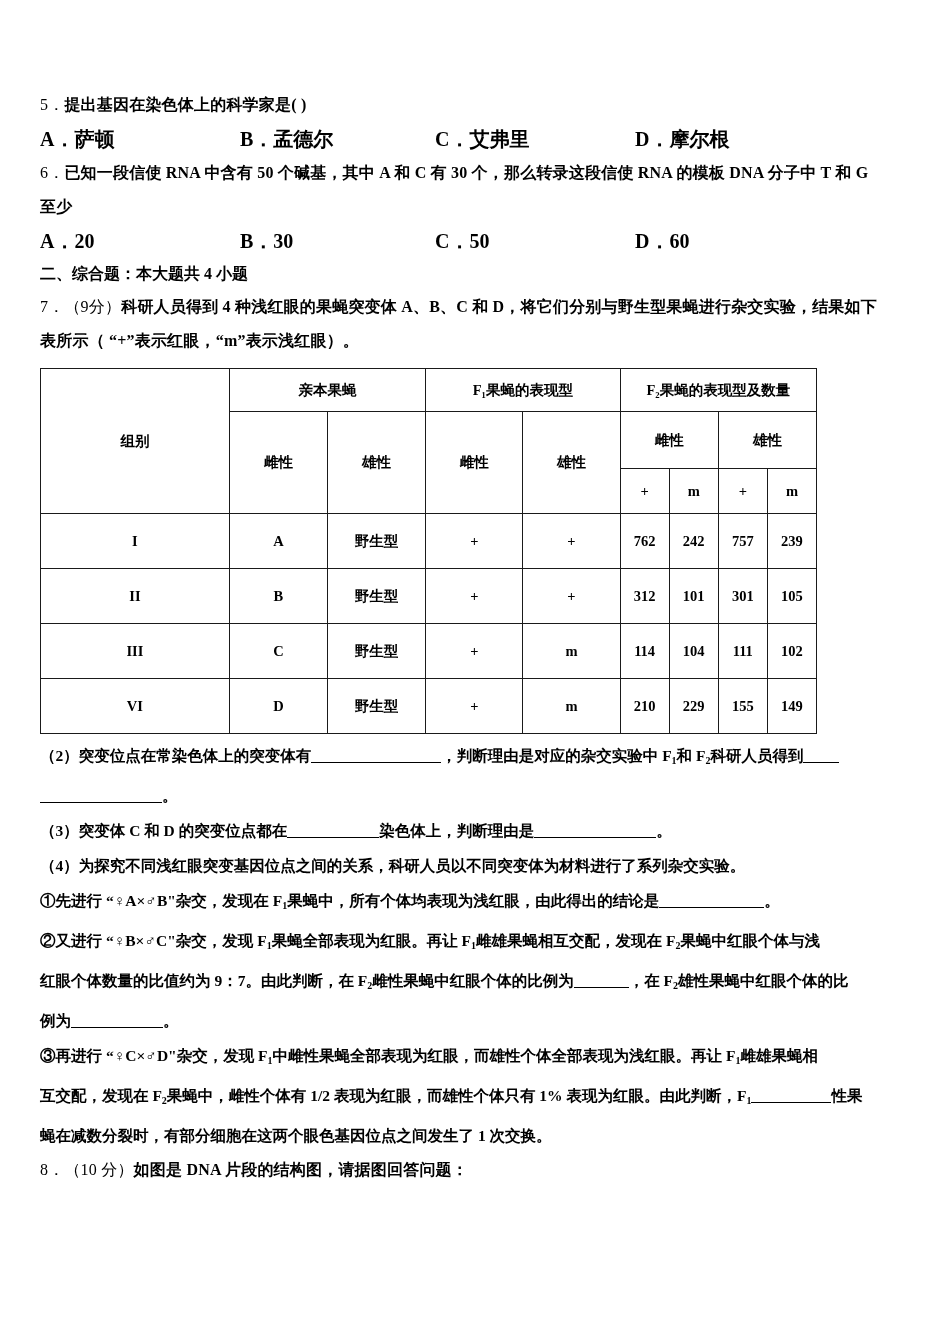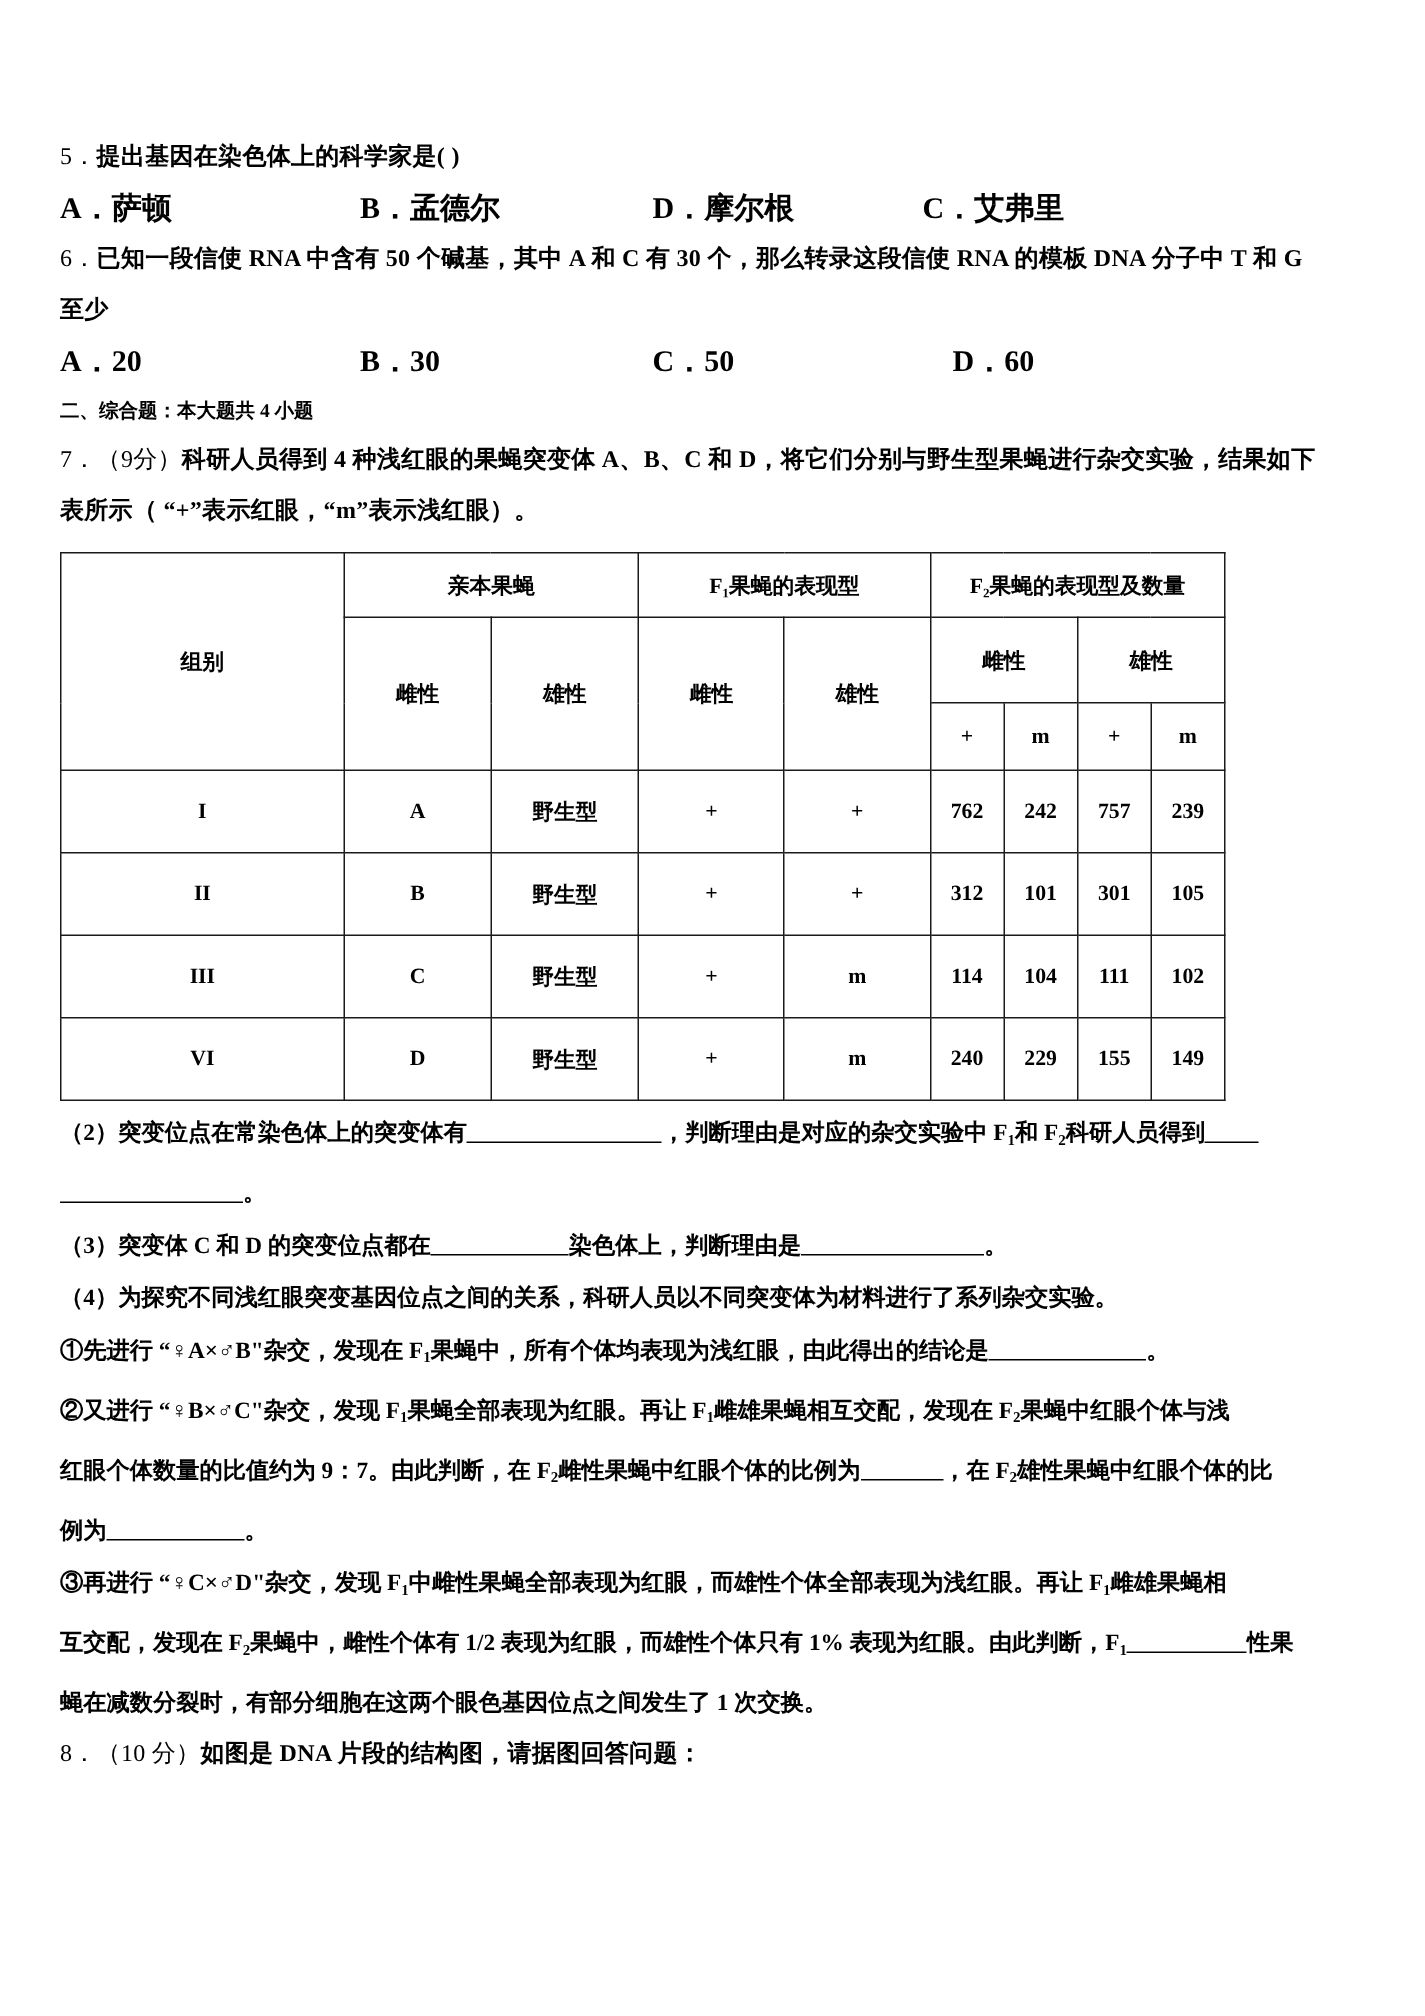--- a/index.html
+++ b/index.html
@@ -53,21 +53,21 @@
   }
   .opts .opt {
     display: block;
   }
   .opt-a { width: 200px; }
   .opt-b { width: 195px; }
   .opt-c { width: 200px; }
   .opt-d { width: 180px; }
 
   .sec-head {
-    font-size: 13px;
+    font-size: 16px;
     line-height: 32px;
     font-weight: bold;
   }
 
   .para {
     font-size: 15.5px;
     line-height: 35px;
     font-weight: bold;
     text-align: justify;
     text-justify: inter-ideograph;
@@ -132,22 +132,22 @@
 
 <div class="page">
   <div class="content">
 
     <div class="q-line">
       <span class="q-num">5．</span><span>提出基因在染色体上的科学家是( )</span>
     </div>
     <div class="opts">
       <span class="opt opt-a">A．萨顿</span>
       <span class="opt opt-b">B．孟德尔</span>
+      <span class="opt opt-c">C．艾弗里</span>
       <span class="opt opt-d">D．摩尔根</span>
-      <span class="opt opt-c">C．艾弗里</span>
     </div>
 
     <div class="q-line">
       <span class="q-num">6．</span><span>已知一段信使 RNA 中含有 50 个碱基，其中 A 和 C 有 30 个，那么转录这段信使 RNA 的模板 DNA 分子中 T 和 G</span>
     </div>
     <div class="q-line">
       <span>至少</span>
     </div>
     <div class="opts">
       <span class="opt opt-a">A．20</span>
@@ -220,21 +220,21 @@
           <td>104</td>
           <td>111</td>
           <td>102</td>
         </tr>
         <tr class="d-row">
           <td>VI</td>
           <td>D</td>
           <td>野生型</td>
           <td>+</td>
           <td>m</td>
-          <td>240</td>
+          <td>210</td>
           <td>229</td>
           <td>155</td>
           <td>149</td>
         </tr>
       </tbody>
     </table>
 
 
     <div class="para">
       <span>（2）突变位点在常染色体上的突变体有</span><span class="blank bk-130"></span><span>，判断理由是对应的杂交实验中 F</span><sub>1</sub><span>和 F</span><sub>2</sub><span>科研人员得到</span><span class="blank bk-35"></span>

